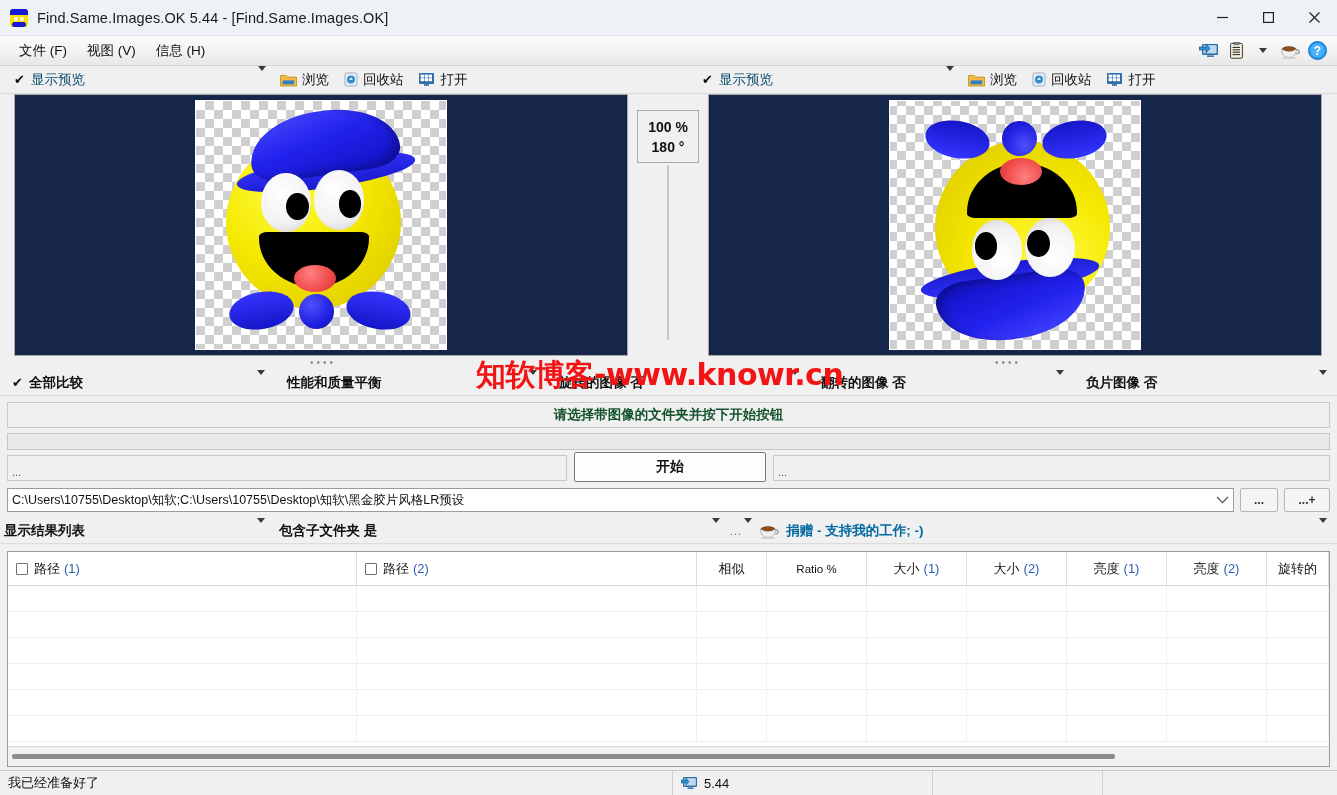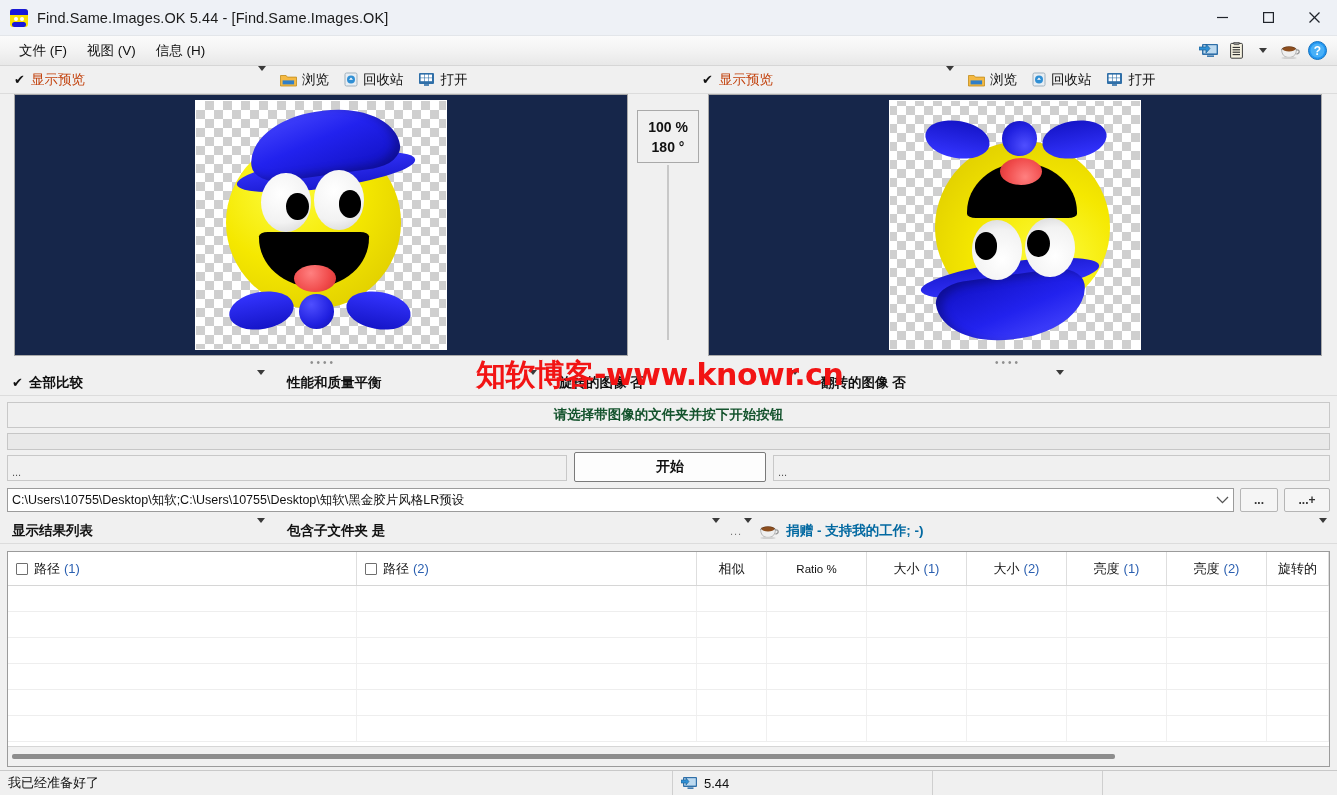--- a/index.html
+++ b/index.html
@@ -82,21 +82,21 @@
     background: #f0f0f0;
     border-bottom: 1px solid #dcdcdc;
   }
   .half {
     display: flex; align-items: center; height: 28px;
     position: relative;
   }
   .half.left { width: 688px; }
   .half.right { width: 649px; }
   .chk { font-size: 13px; color: #111; padding: 0 6px 0 14px; }
-  .lbl { font-size: 13.5px; color: #c2410c; white-space: nowrap; font-family: Liberation Serif, serif; }
+  .lbl { font-size: 13.5px; color: #0c4a6e; white-space: nowrap; font-family: Liberation Serif, serif; }
   .caretdown {
     width: 0; height: 0;
     border-left: 4.5px solid transparent;
     border-right: 4.5px solid transparent;
     border-top: 5px solid #3a3a3a;
   }
   .tool { display: flex; align-items: center; gap: 5px; font-size: 13.5px; color: #111; white-space: nowrap; }
 
   
   .previews {
@@ -298,21 +298,21 @@
   .minibtn.plus { flex: 0 0 46px; }
 
   
   .filterrow {
     margin-top: 6px;
     height: 26px; flex: 0 0 26px;
     display: flex; align-items: center;
     font-size: 13.5px; color: #111;
     border-bottom: 1px solid #dcdcdc;
   }
-  .fopt { display: flex; align-items: center; height: 26px; padding-left: 12px; }
+  .fopt { display: flex; align-items: center; height: 26px; padding-left: 4px; }
   .fopt .txt { white-space: nowrap; font-weight: bold; }
   .fopt .arr { margin-left: auto; margin-right: 10px; }
   .donate { display: flex; align-items: center; gap: 6px; padding-left: 8px; }
   .donate .dtxt { color: #0369a1; font-weight: bold; white-space: nowrap; }
   .ellipsis-sm { font-size: 11px; color: #777; letter-spacing: 1px; }
 
   
   .tablewrap {
     margin: 7px 7px 0 7px;
     flex: 1 1 auto;
@@ -603,20 +603,24 @@
       <span class="arr"><span class="caretdown"></span></span>
     </div>
     <div class="opt" style="width:262px">
       <span class="txt">旋转的图像 否</span>
       <span class="arr"><span class="caretdown"></span></span>
     </div>
     <div class="opt" style="width:265px">
       <span class="txt">翻转的图像 否</span>
       <span class="arr"><span class="caretdown"></span></span>
     </div>
+    <div class="opt" style="flex:1 1 auto">
+      <span class="txt">负片图像 否</span>
+      <span class="arr"><span class="caretdown"></span></span>
+    </div>
   </div>
 
   <div class="instr">请选择带图像的文件夹并按下开始按钮</div>
 
   <div class="progress"></div>
 
   <div class="startrow">
     <div class="startfield l">...</div>
     <div class="startbtn">开始</div>
     <div class="startfield">...</div>

